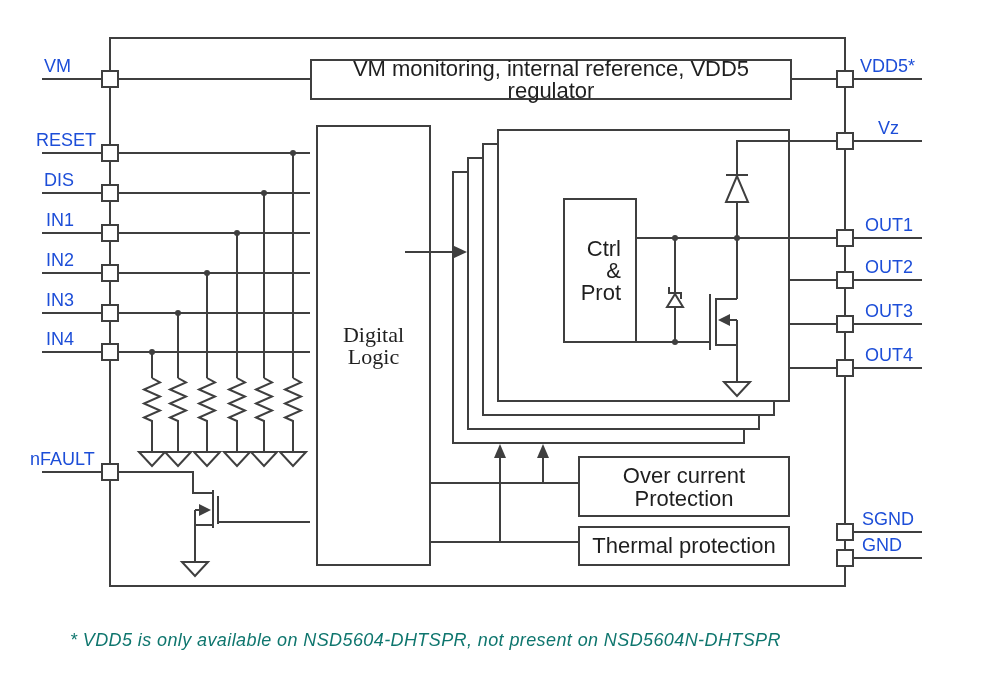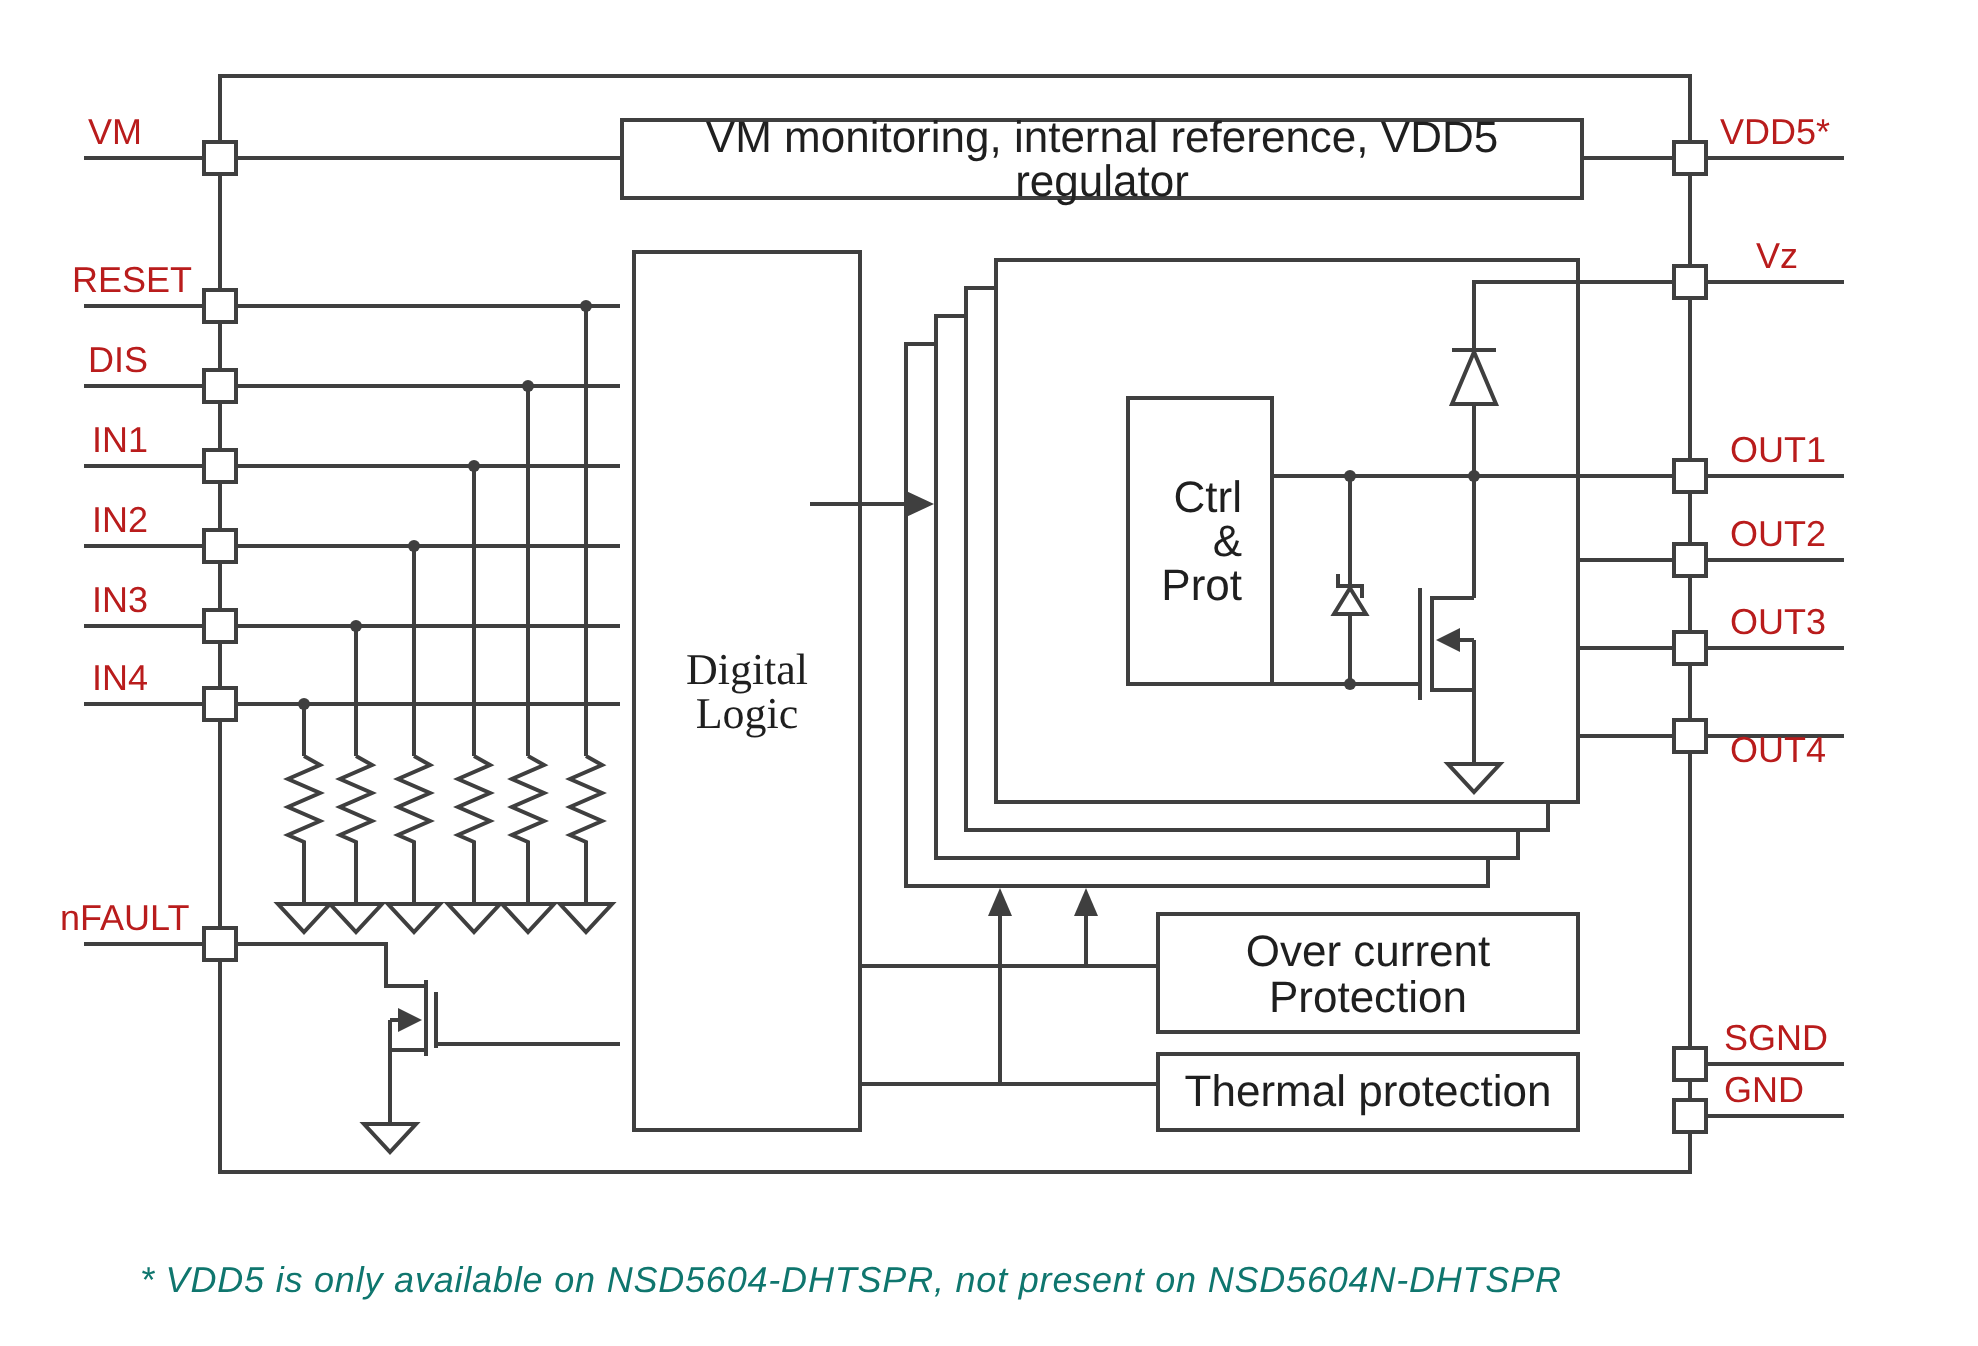--- a/index.html
+++ b/index.html
@@ -9,21 +9,21 @@
   }
   .layer{position:absolute;left:0;top:0;width:989px;height:673px;}
   svg.layer{pointer-events:none;}
   .z1{z-index:1}.z2{z-index:2}.z3{z-index:3}.z4{z-index:4}
   .box{
     position:absolute;box-sizing:border-box;border:2px solid #3f3f3f;background:#ffffff;
     display:flex;align-items:center;justify-content:center;text-align:center;
   }
   .box .lbl{font-size:22px;line-height:22px;color:#1f1f1f;}
   .cell{position:absolute;box-sizing:border-box;border:2px solid #3f3f3f;background:#ffffff;}
-  .pinlabel{position:absolute;font-size:18px;line-height:20px;white-space:nowrap;color:#b91c1c;}
+  .pinlabel{position:absolute;font-size:18px;line-height:20px;white-space:nowrap;color:#1d4ed8;}
   .footnote{position:absolute;font-size:18px;font-style:italic;letter-spacing:0.4px;white-space:nowrap;color:#0f766e;}
   .wire{stroke:#3f3f3f;stroke-width:2;fill:none;}
   .sym{stroke:#3f3f3f;stroke-width:2;fill:#ffffff;}
   .solid{fill:#3f3f3f;stroke:none;}
   .pin{fill:#ffffff;stroke:#3f3f3f;stroke-width:2;}
 </style>
 </head>
 <body>
 
 <div class="canvas">
@@ -197,19 +197,19 @@
     <div class="pinlabel" style="left:46px;top:250px;">IN2</div>
     <div class="pinlabel" style="left:46px;top:290px;">IN3</div>
     <div class="pinlabel" style="left:46px;top:329px;">IN4</div>
     <div class="pinlabel" style="left:30px;top:449px;">nFAULT</div>
 
     <div class="pinlabel" style="left:860px;top:56px;">VDD5*</div>
     <div class="pinlabel" style="left:878px;top:118px;">Vz</div>
     <div class="pinlabel" style="left:865px;top:215px;">OUT1</div>
     <div class="pinlabel" style="left:865px;top:257px;">OUT2</div>
     <div class="pinlabel" style="left:865px;top:301px;">OUT3</div>
-    <div class="pinlabel" style="left:865px;top:345px;margin-top:20px;">OUT4</div>
+    <div class="pinlabel" style="left:865px;top:345px;">OUT4</div>
     <div class="pinlabel" style="left:862px;top:509px;">SGND</div>
     <div class="pinlabel" style="left:862px;top:535px;text-align:center;">GND</div>
 
     <div class="footnote" style="left:70px;top:630px;">* VDD5 is only available on NSD5604-DHTSPR, not present on NSD5604N-DHTSPR</div>
   </div>
 </div>
 
 </body></html>

